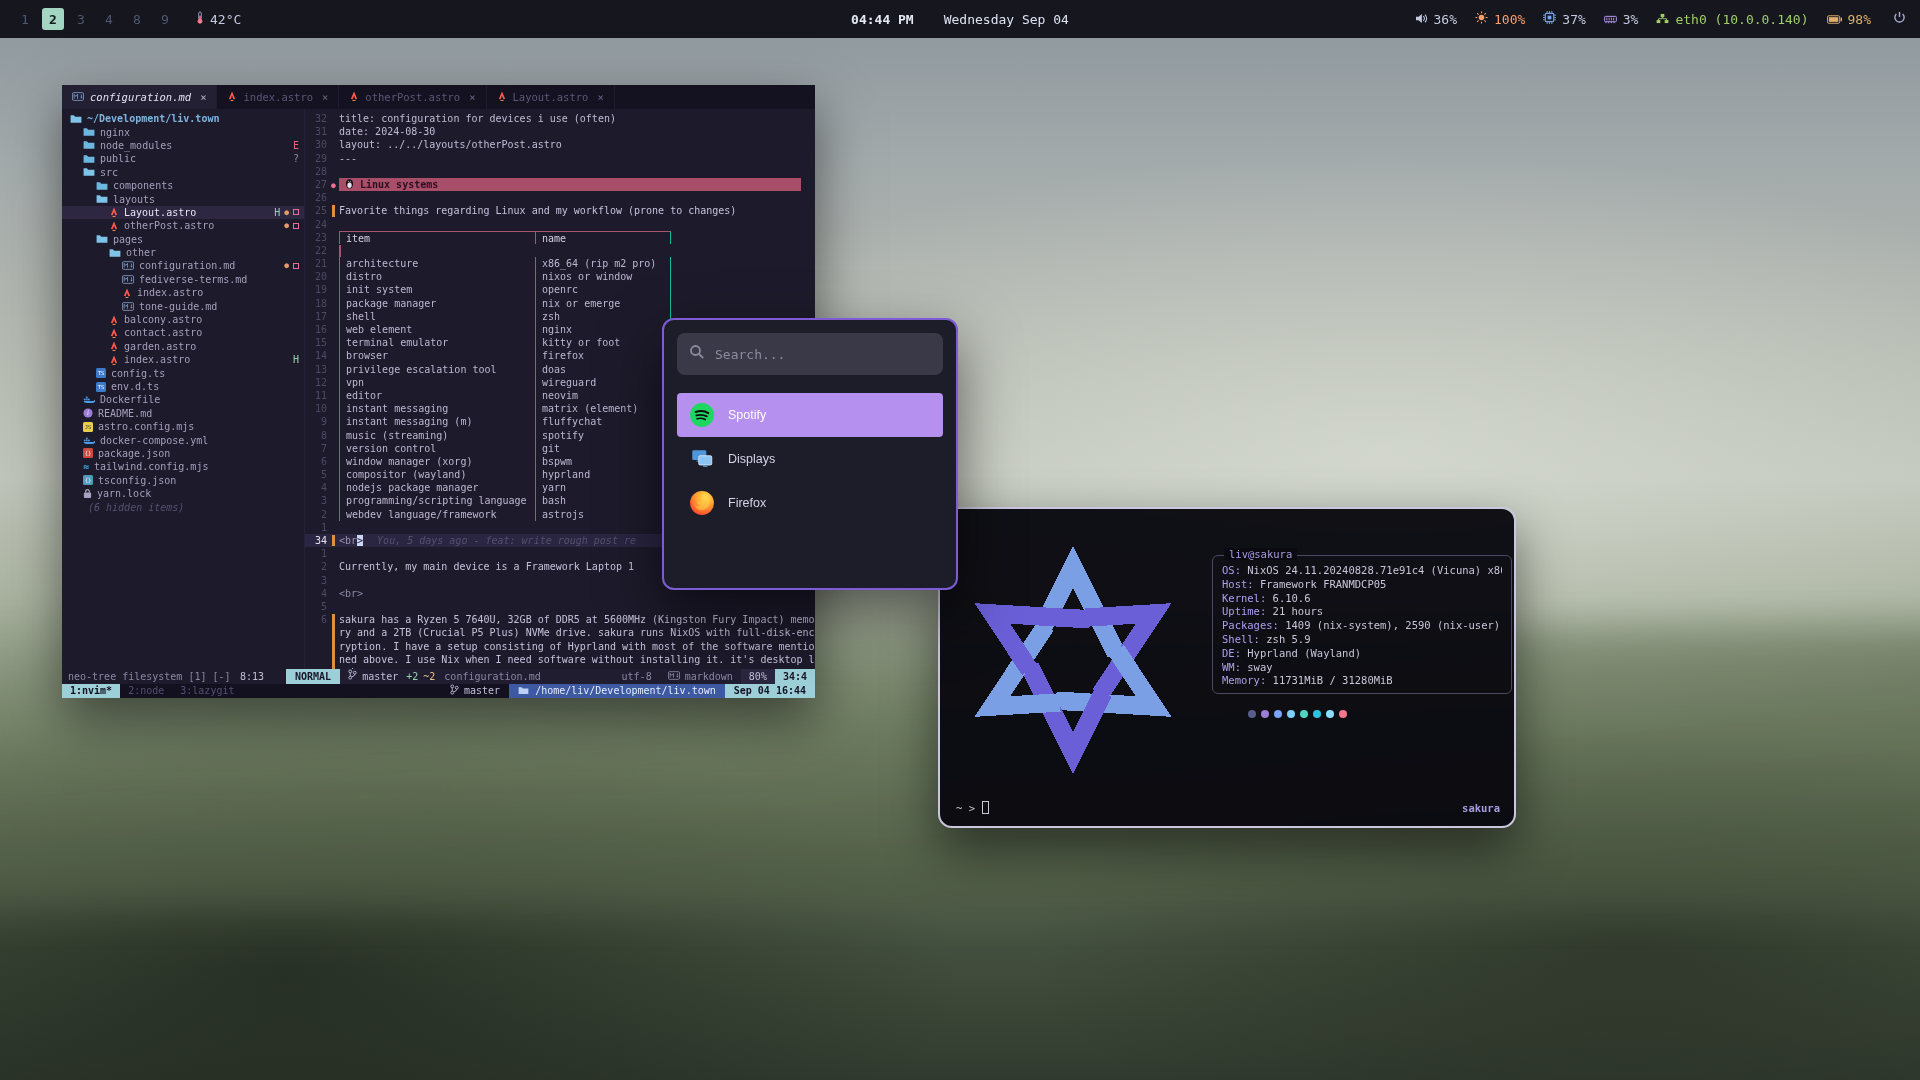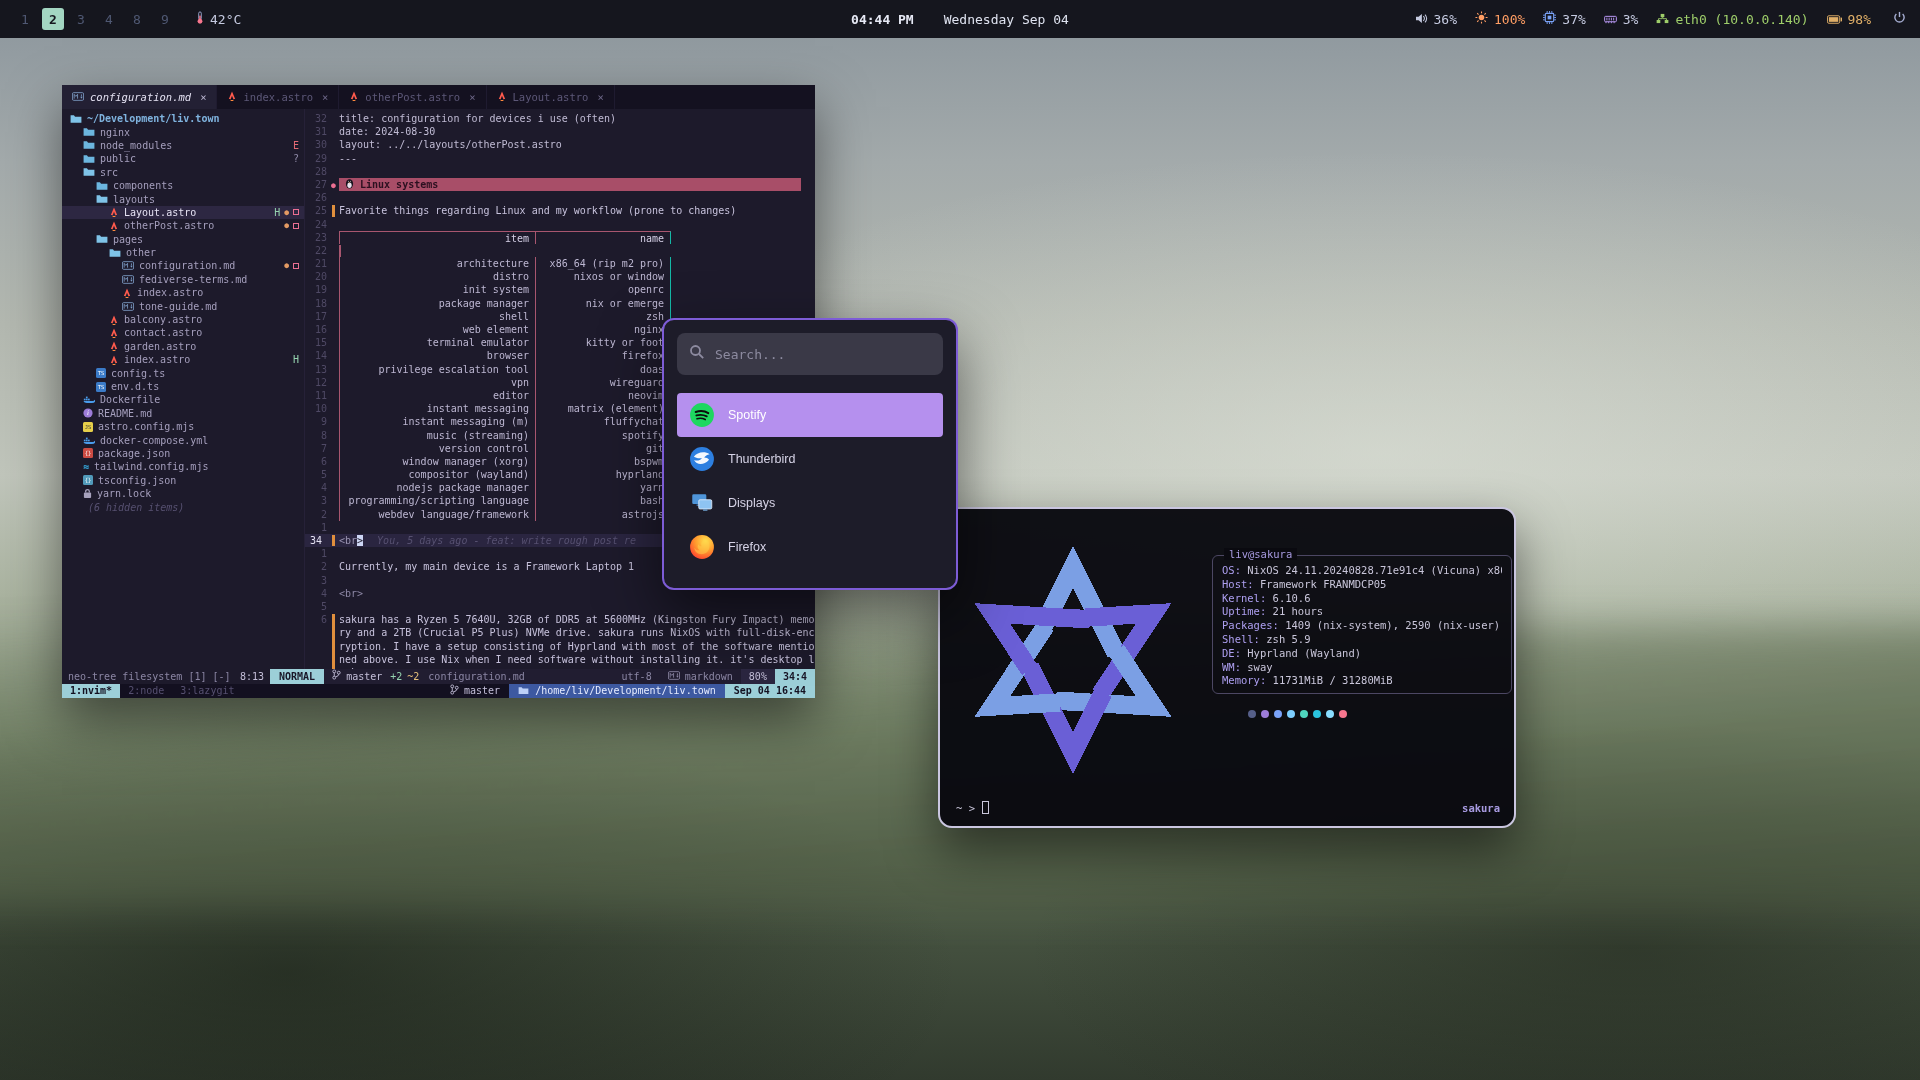--- a/index.html
+++ b/index.html
@@ -67,41 +67,41 @@
   .ln { width:26px; flex:none; text-align:right; color:#4f4965; padding-right:4px; }
   .sign { width:8px; flex:none; position:relative; }
   .sign .bar { position:absolute; left:1px; top:1px; bottom:1px; width:2.5px; background:#e08f3d; }
   .sign .dot { color:#eb6f92; font-size:8px; }
   .btxt { flex:1; min-width:0; overflow:hidden; }
   .cls-front { color:#c0bbd4; } .cls-text { color:#c7c2dc; } .cls-tag { color:#8e88a6; }
   .cls-para { color:#c7c2dc; word-break:break-all; white-space:normal; }
   .h1strip { display:inline-flex; align-items:center; gap:6px; background:#a84e68; color:#2b1020;
     font-weight:bold; width:calc(100% - 14px); padding:0 6px; }
   .cursorline { background:#2a2540; }
-  .cursorline .ln { color:#e4e1f2;text-align:center; }
+  .cursorline .ln { color:#e4e1f2; }
   .codetag { color:#9a94b2; }
   .cur { background:#cdd6f4; color:#1a1726; }
   .blame { color:#565070; font-style:italic; margin-left:14px; }
 
   
-  .trow { display:flex; flex:1; min-width:0;text-align:right; }
+  .trow { display:flex; flex:1; min-width:0; }
   .tc { border-left:1px solid #a8566f; padding:0 6px; overflow:hidden; flex:none; color:#bdb7d2; }
   .tc.c1 { width:196px; }
   .tc.c2 { width:136px; border-right:1px solid #14b8a6; }
   .thead .tc { border-top:1px solid #a8566f; border-bottom:1px solid #a8566f; color:#d5d0e6; }
   .tlast .tc { border-bottom:1px solid #a8566f; }
   .sepstub { width:48px; height:10px; margin-top:1px; border-left:1px solid #a8566f;
     border-right:1px solid #a8566f; border-bottom:1px solid #a8566f; }
 
   
   .statusline { height:15px; flex:none; display:flex; font-size:10px; line-height:15px; }
   .sl-tree { width:208px; flex:none; background:#1d1a2b; display:flex; justify-content:space-between;
     padding:0 6px; color:#8b86a4; }
   .sl-tree .pos2 { color:#c3bed8; }
-  .sl-main { flex:1; background:#211d31; display:flex; align-items:center; white-space:nowrap; overflow:hidden; }
+  .sl-main { flex:1; background:#211d31; display:flex; align-items:center; white-space:nowrap; overflow:hidden;margin-left:16px; }
   .seg-mode { background:#9ccfd8; color:#191627; font-weight:bold; padding:0 9px; }
   .seg-branch { display:flex; gap:5px; padding:0 8px; color:#c3bed8; align-items:center; }
   .added { color:#95d3af; margin-right:5px; } .modified { color:#e5c07b; margin-right:9px; }
   .fname { color:#8b86a4; }
   .sl-right { margin-left:auto; display:flex; align-items:center; }
   .enc { color:#8b86a4; padding:0 8px; }
   .ftype { display:flex; gap:5px; color:#8b86a4; padding:0 8px; align-items:center; }
   .pct { background:#2b2640; color:#c3bed8; padding:0 8px; }
   .posseg { background:#9ccfd8; color:#191627; font-weight:bold; padding:0 8px; }
 
@@ -707,29 +707,20 @@
             <path d="M6.2 9.2c4.2-1.3 8.4-.9 11.6 1" stroke="#0b0b0b" stroke-width="1.9" fill="none" stroke-linecap="round"></path>
             <path d="M6.8 12.4c3.4-1 6.8-.6 9.6.9" stroke="#0b0b0b" stroke-width="1.7" fill="none" stroke-linecap="round"></path>
             <path d="M7.4 15.4c2.7-.8 5.3-.5 7.6.8" stroke="#0b0b0b" stroke-width="1.5" fill="none" stroke-linecap="round"></path>
           </svg>
         </span>
         <span>Spotify</span>
       </div>
       <div class="app-row">
         <span class="app-ic">
           <svg viewBox="0 0 24 24">
-            <circle cx="12" cy="12" r="11" fill="#2d7fe0"></circle>
-            <path d="M4.5 10c3-4.5 10-5.5 14.5-2.5-2.5.5-4 1.5-5 3 2 0 3.5.8 4.5 2.2-4.8 5.6-11.5 5-13.8.3 2.8 1 5.6.4 7.3-1.8-3.2.6-5.8-.2-7.5-1.2z" fill="#fff" opacity=".95"></path>
-          </svg>
-        </span>
-        <span>Thunderbird</span>
-      </div>
-      <div class="app-row">
-        <span class="app-ic">
-          <svg viewBox="0 0 24 24">
             <rect x="3" y="4" width="13" height="9" rx="1.2" fill="#4f95d9"></rect>
             <rect x="7" y="13.2" width="5" height="1.6" fill="#3a6ea8"></rect>
             <rect x="9" y="9" width="12" height="8.5" rx="1.2" fill="#8ec4f2" stroke="#dce9f8" stroke-width=".8"></rect>
             <rect x="13" y="17.8" width="4" height="1.4" fill="#6b9cc9"></rect>
           </svg>
         </span>
         <span>Displays</span>
       </div>
       <div class="app-row">
         <span class="app-ic">

